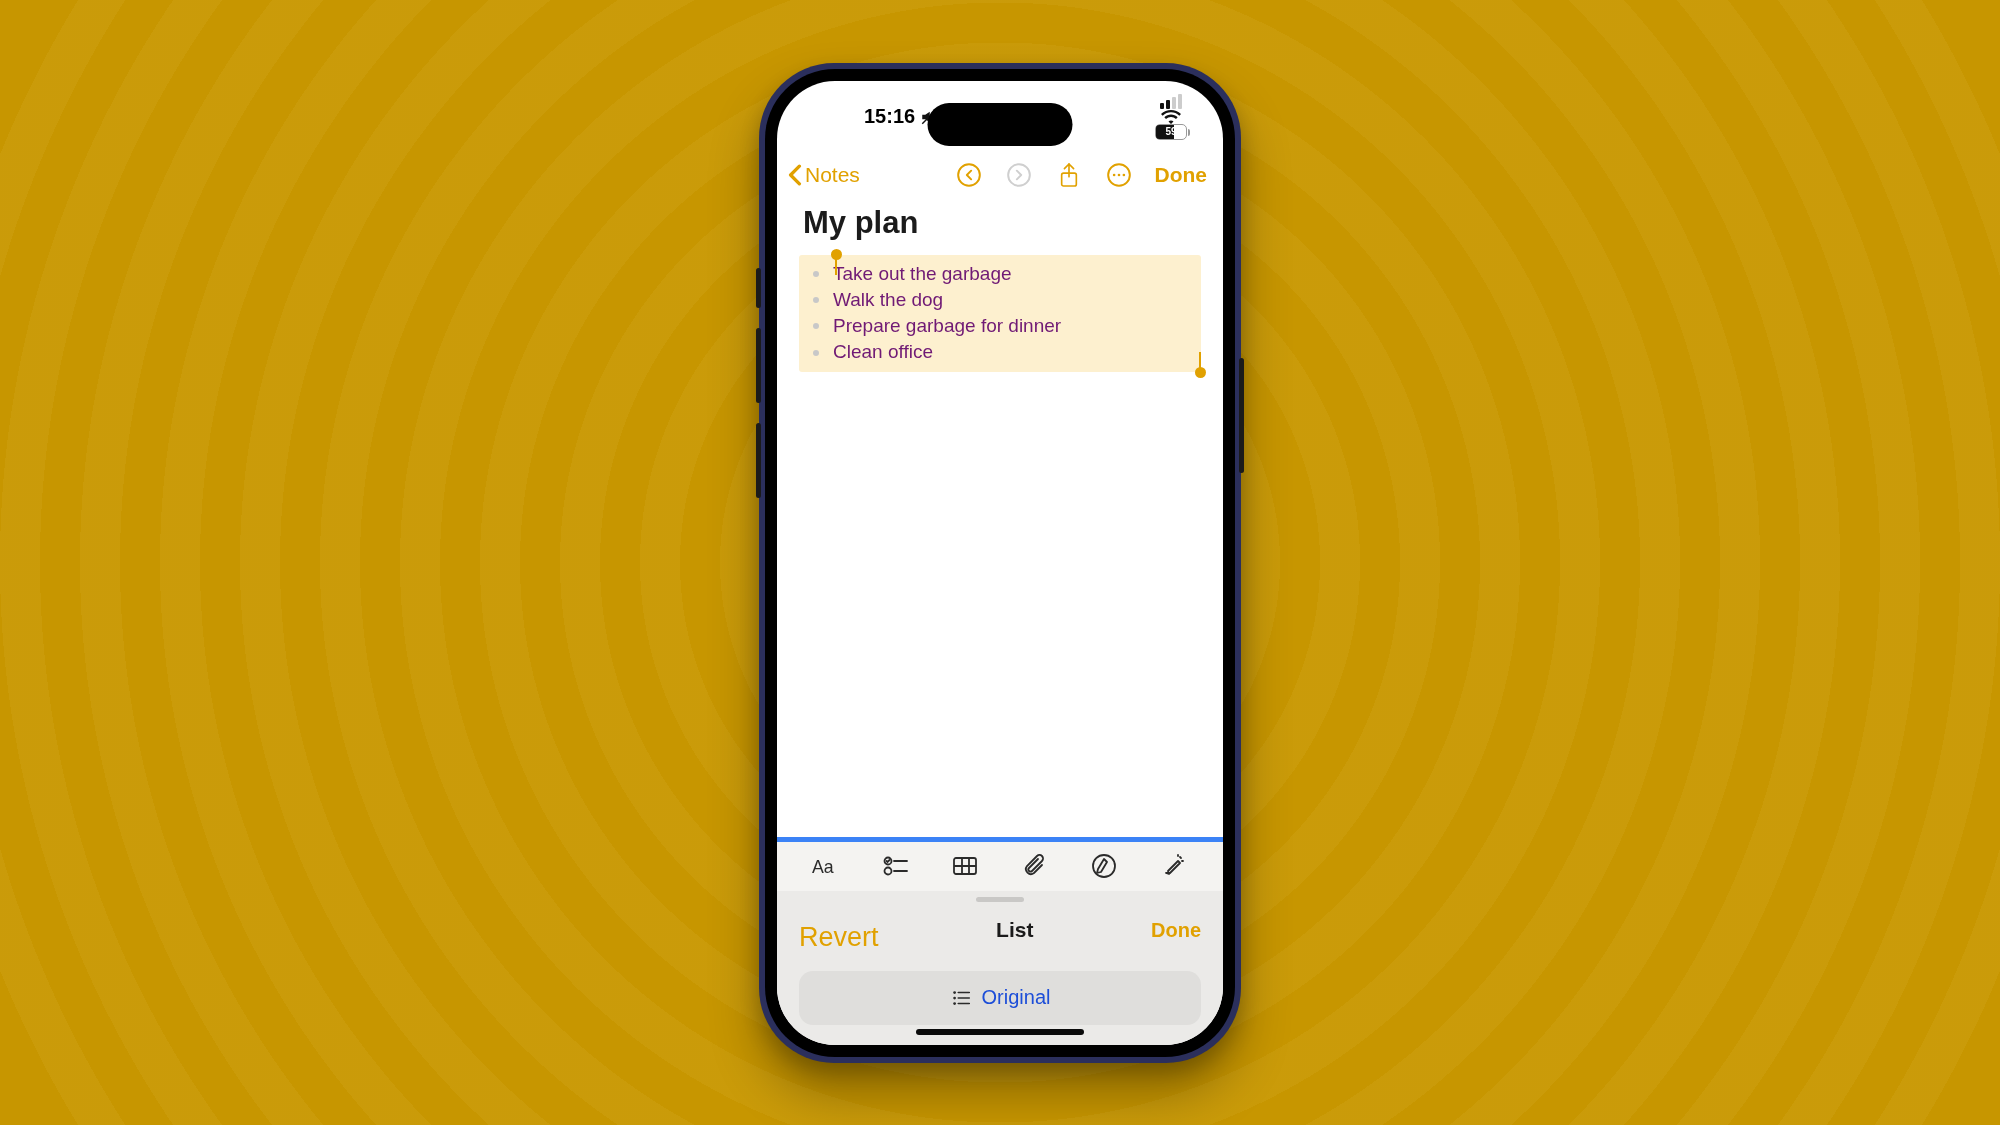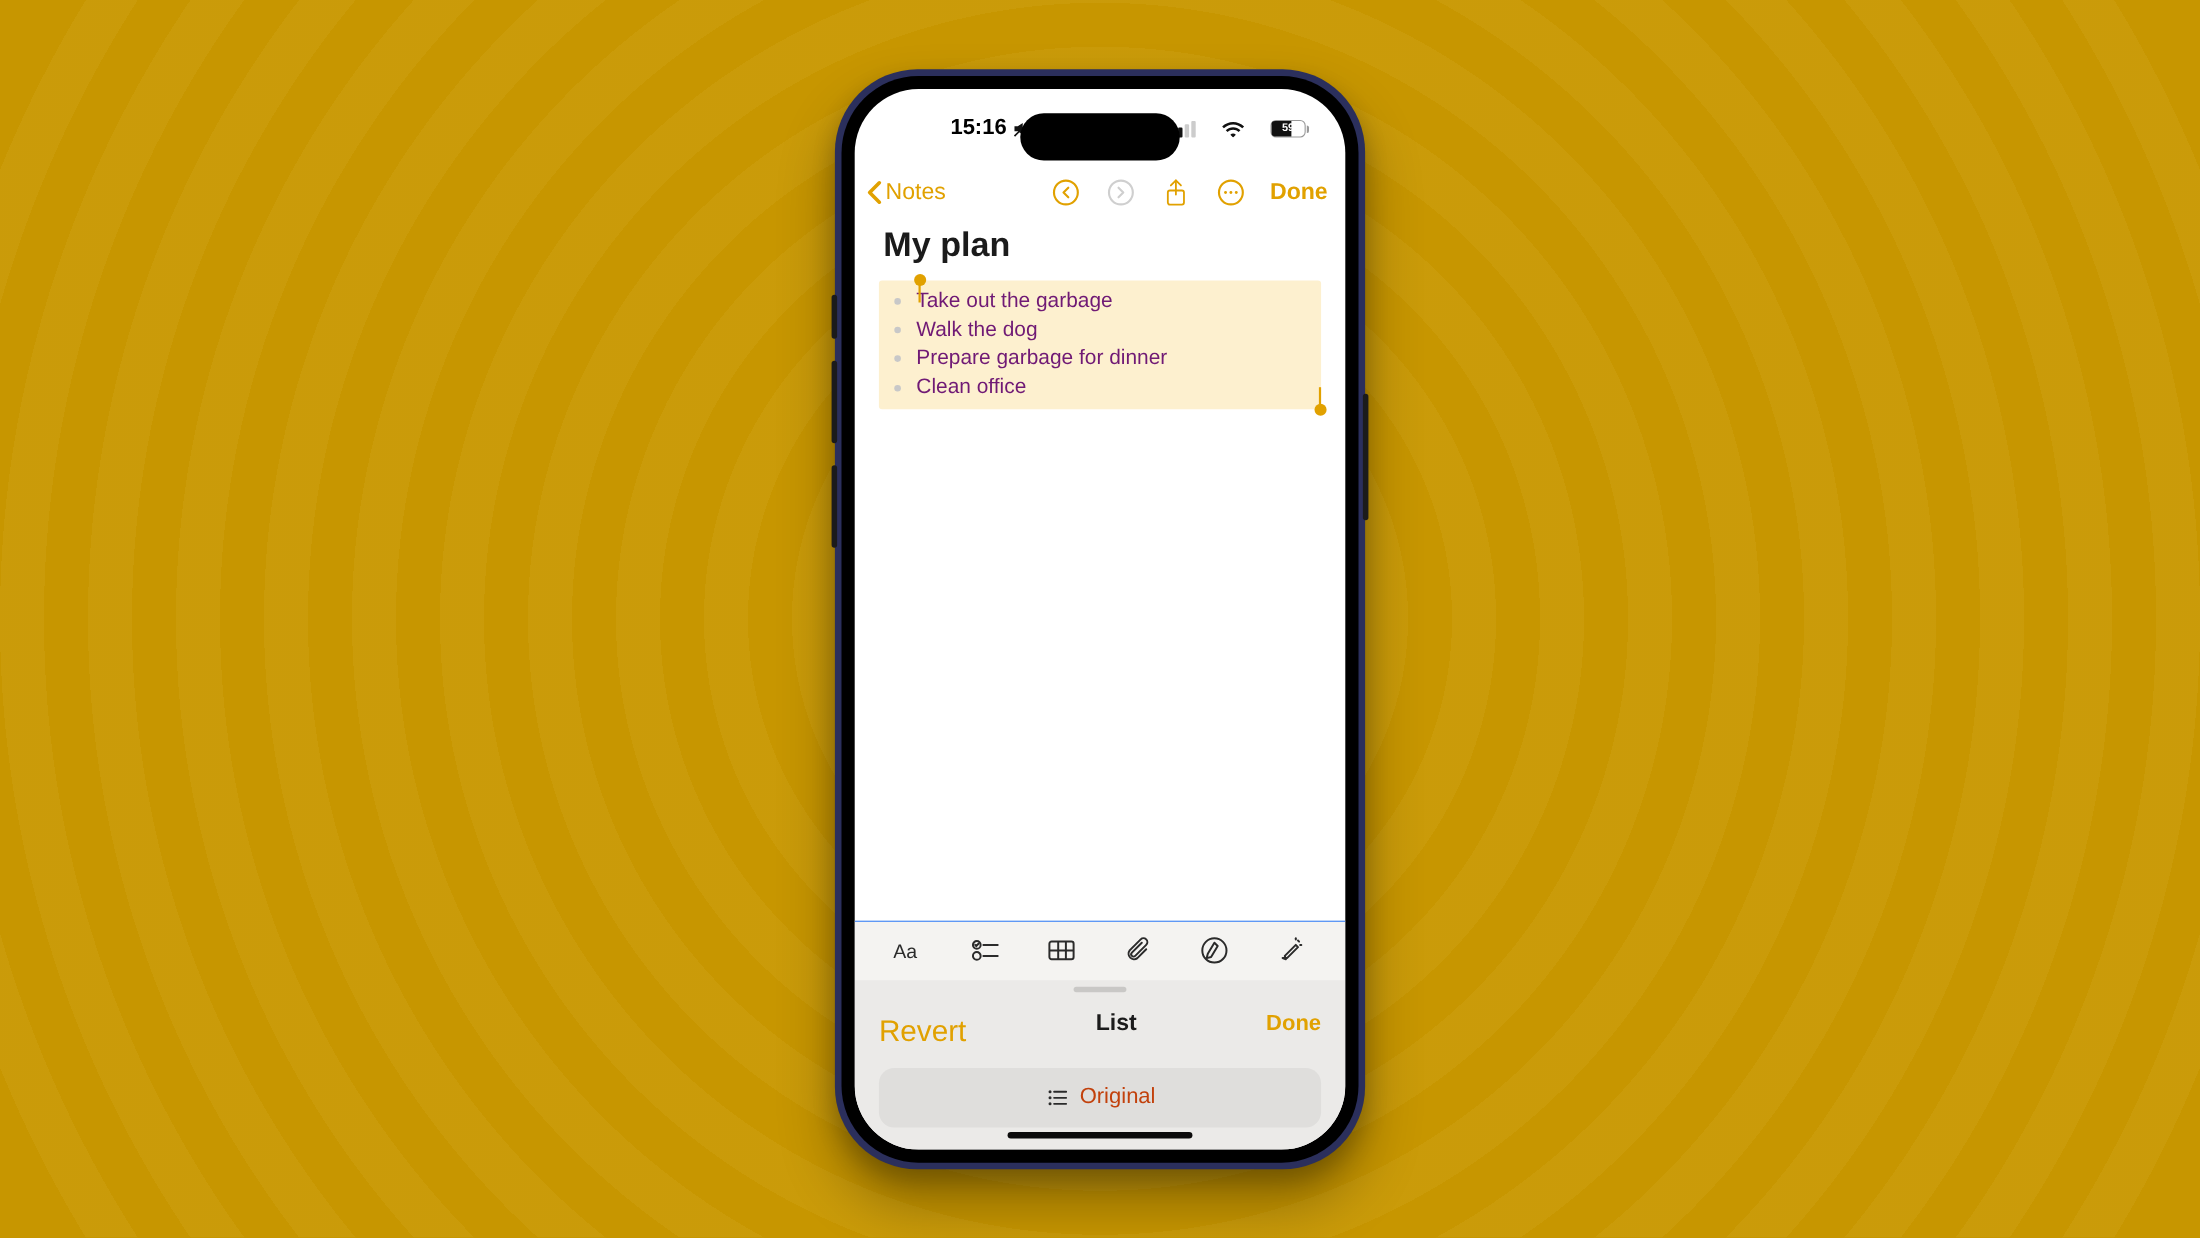--- a/index.html
+++ b/index.html
@@ -95,21 +95,21 @@
     display:flex;
     align-items:center;
     justify-content:space-between;
     padding: 0 36px 0 42px;
     font-weight:600;
     font-size:20px;
     position:relative;
     flex: 0 0 auto;
   }
   .status-left { display:flex; align-items:center; gap:5px;margin-left:45px; }
-  .status-right { display:flex; align-items:flex-end; gap:24px; }
+  .status-right { display:flex; align-items:center; gap:0;flex-direction:column; }
   .cell-bars { display:flex; align-items:flex-end; gap:2px; }
   .cell-bars span { width:4px; background:#ccc; border-radius:1px; }
   .cell-bars span.on { background:#111; }
   .b1{height:6px}.b2{height:9px}.b3{height:12px}.b4{height:15px}
   .battery {
     position:relative;
     width:32px; height:16px;
     border:1.6px solid #999;
     border-radius:5px;
     display:flex; align-items:center;
@@ -174,21 +174,21 @@
   }
   ul.list li::before{
     content:""; width:6px; height:6px; border-radius:50%;
     background:#c8c8c8; margin-right:14px; flex:0 0 auto;
   }
 
   
   .fmt-bar {
     height:54px;
     background:#f4f3f1;
-    border-top:1px solid #3b82f6;
+    border-top:5px solid #3b82f6;
     display:flex; align-items:center; justify-content:space-evenly;
     flex:0 0 auto;
   }
   .fmt-icon {
     width:40px; height:40px;
     display:flex; align-items:center; justify-content:center;
     color:#2b2b2b;
   }
 
   
@@ -209,21 +209,21 @@
   .panel-header .center { font-size:21px; font-weight:700; color:#1b1b1b;text-align:right;}
   .panel-header .left  { font-size:27px; color:#e1a100;margin-top:14px; }
   .panel-header .right { font-size:20px; color:#e1a100; font-weight:600;}
   .orig-btn{
     margin:6px 22px 0 22px;
     height:54px;
     background:#dfdedc;
     border-radius:14px;
     display:flex; align-items:center; justify-content:center;
     gap:10px;
-    font-size:20px; color:#c2410c;
+    font-size:20px; color:#1d4ed8;
   }
 
   .home-ind {
     position:absolute;
     bottom:10px; left:50%; transform:translateX(-50%);
     width:168px; height:6px; border-radius:3px; background:#0b0b0b;
   }
 
   svg { display:block; }
 </style>

